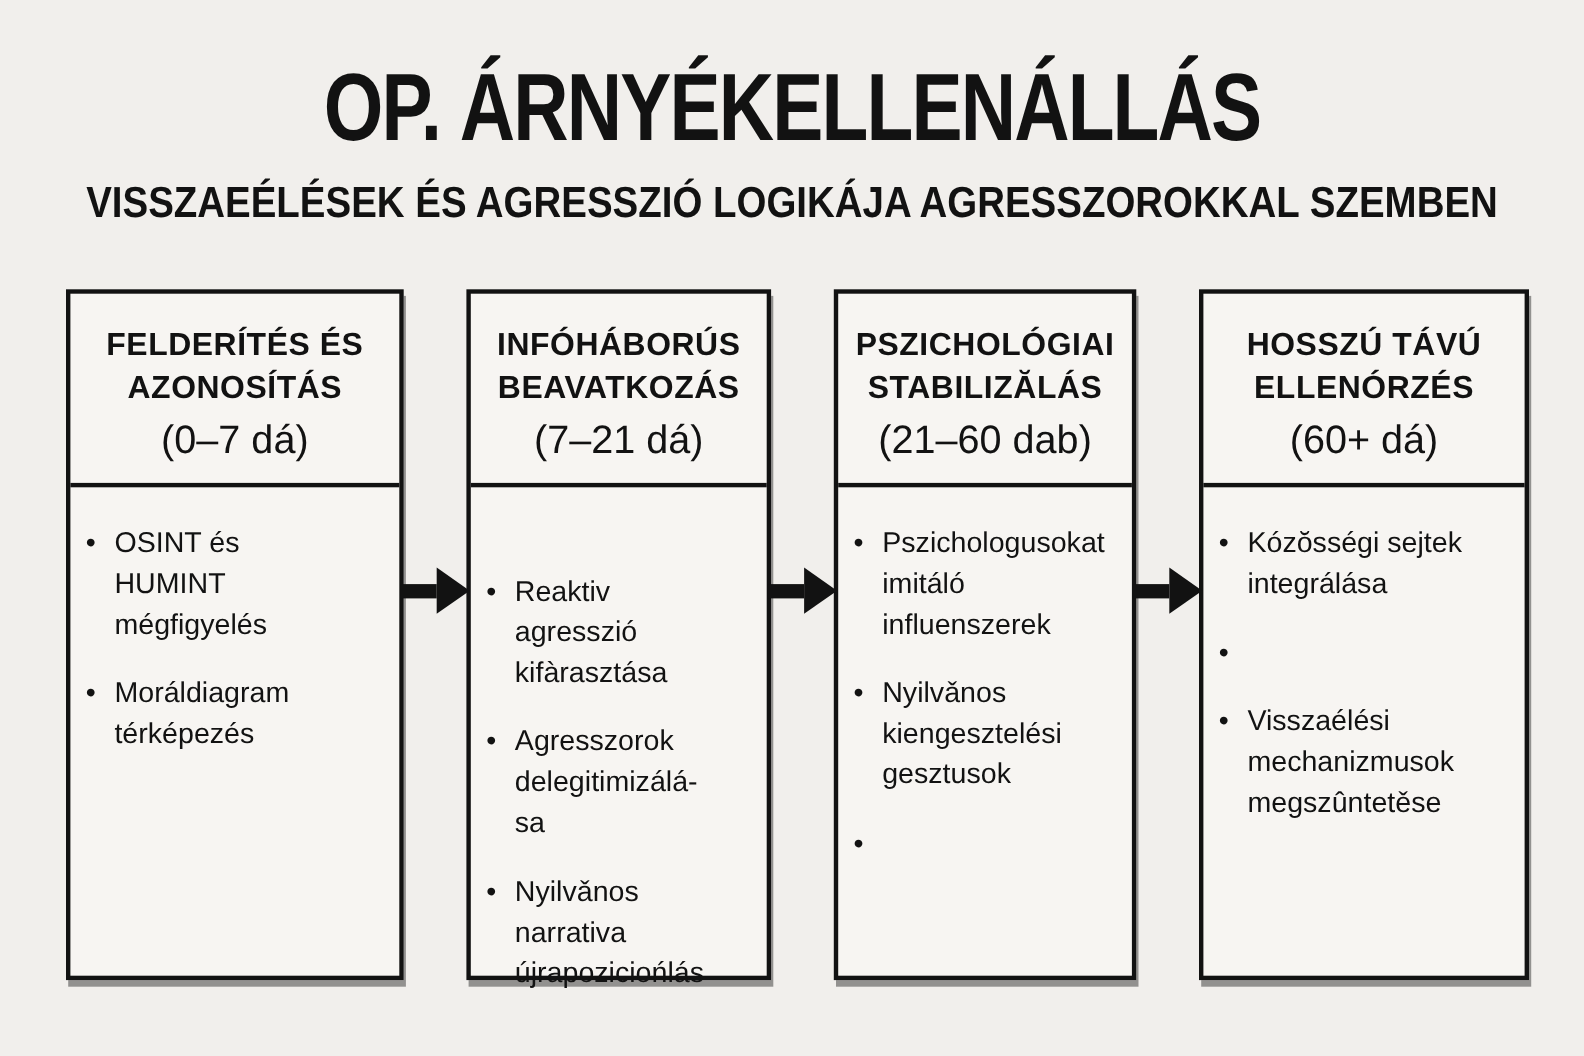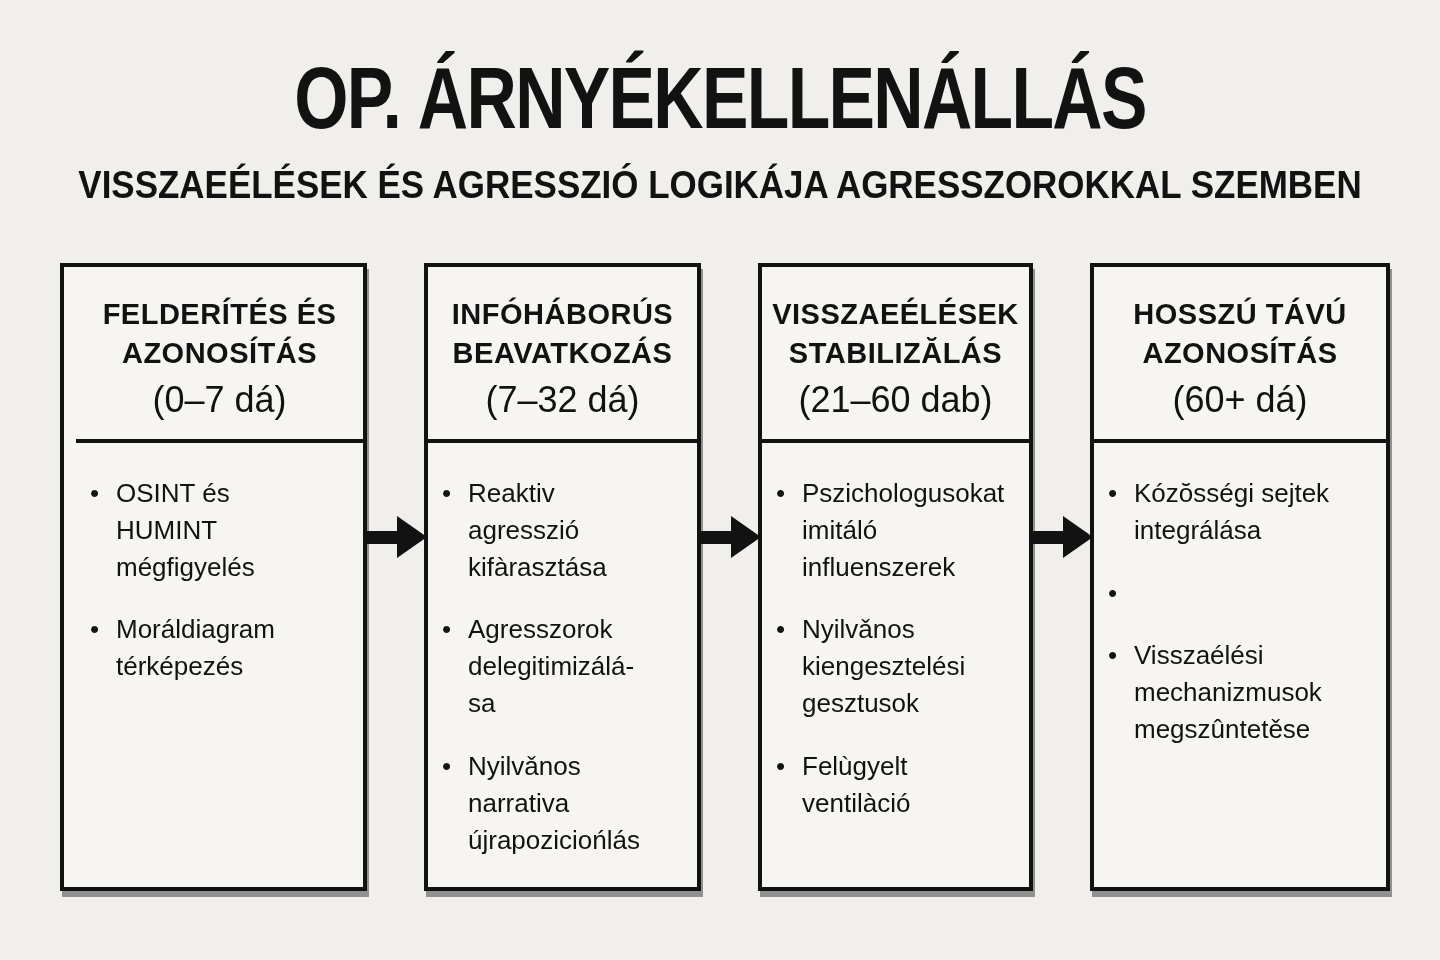--- a/index.html
+++ b/index.html
@@ -47,22 +47,22 @@
     height: 628px;
   }
   .phase {
     box-sizing: border-box;
     border: 4px solid #121212;
     background: #f7f5f2;
     box-shadow: 2px 6px 0 rgba(30,30,30,0.45);
     display: flex;
     flex-direction: column;
   }
-  .w1 { flex: 0 0 307px; padding-left: 12px; }
-  .w2 { flex: 0 0 277px; }
+  .w1 { flex: 0 0 307px; }
+  .w2 { flex: 0 0 277px; gap: 44px; }
   .w3 { flex: 0 0 275px; }
   .w4 { flex: 0 0 300px; }
   .phase-header {
     border-bottom: 4px solid #121212;
     text-align: center;
     padding: 28px 4px 18px 4px;
   }
   .phase-title {
     font-size: 29px;
     font-weight: 700;
@@ -153,21 +153,21 @@
       <div class="arrow">
         <div class="arrow-line"></div>
         <div class="arrow-head"></div>
       </div>
     </div>
 
     <div class="phase w2">
       <div class="phase-header">
         <div class="phase-title">INFÓHÁBORÚS
 BEAVATKOZÁS</div>
-        <div class="phase-duration">(7–32 dá)</div>
+        <div class="phase-duration">(7–21 dá)</div>
       </div>
       <div class="phase-body">
         <div class="item">
           <span class="bullet-dot">•</span>
           <span class="item-text">Reaktiv
 agresszió
 kifàrasztása</span>
         </div>
         <div class="item">
           <span class="bullet-dot">•</span>
@@ -186,56 +186,54 @@
 
     <div class="arrow-cell">
       <div class="arrow">
         <div class="arrow-line"></div>
         <div class="arrow-head"></div>
       </div>
     </div>
 
     <div class="phase w3">
       <div class="phase-header">
-        <div class="phase-title">VISSZAEÉLÉSEK
+        <div class="phase-title">PSZICHOLÓGIAI
 STABILIZĂLÁS</div>
         <div class="phase-duration">(21–60 dab)</div>
       </div>
       <div class="phase-body">
         <div class="item">
           <span class="bullet-dot">•</span>
           <span class="item-text">Pszichologusokat
 imitáló
 influenszerek</span>
         </div>
         <div class="item">
           <span class="bullet-dot">•</span>
           <span class="item-text">Nyilvǎnos
 kiengesztelési
 gesztusok</span>
         </div>
         <div class="item">
           <span class="bullet-dot">•</span>
-          <span class="item-text">Felùgyelt
-ventilàció</span>
         </div>
       </div>
     </div>
 
     <div class="arrow-cell">
       <div class="arrow">
         <div class="arrow-line"></div>
         <div class="arrow-head"></div>
       </div>
     </div>
 
     <div class="phase w4">
       <div class="phase-header">
         <div class="phase-title">HOSSZÚ TÁVÚ
-AZONOSÍTÁS</div>
+ELLENÓRZÉS</div>
         <div class="phase-duration">(60+ dá)</div>
       </div>
       <div class="phase-body">
         <div class="item">
           <span class="bullet-dot">•</span>
           <span class="item-text">Kózŏsségi sejtek
 integrálása</span>
         </div>
         <div class="item">
           <span class="bullet-dot">•</span>

